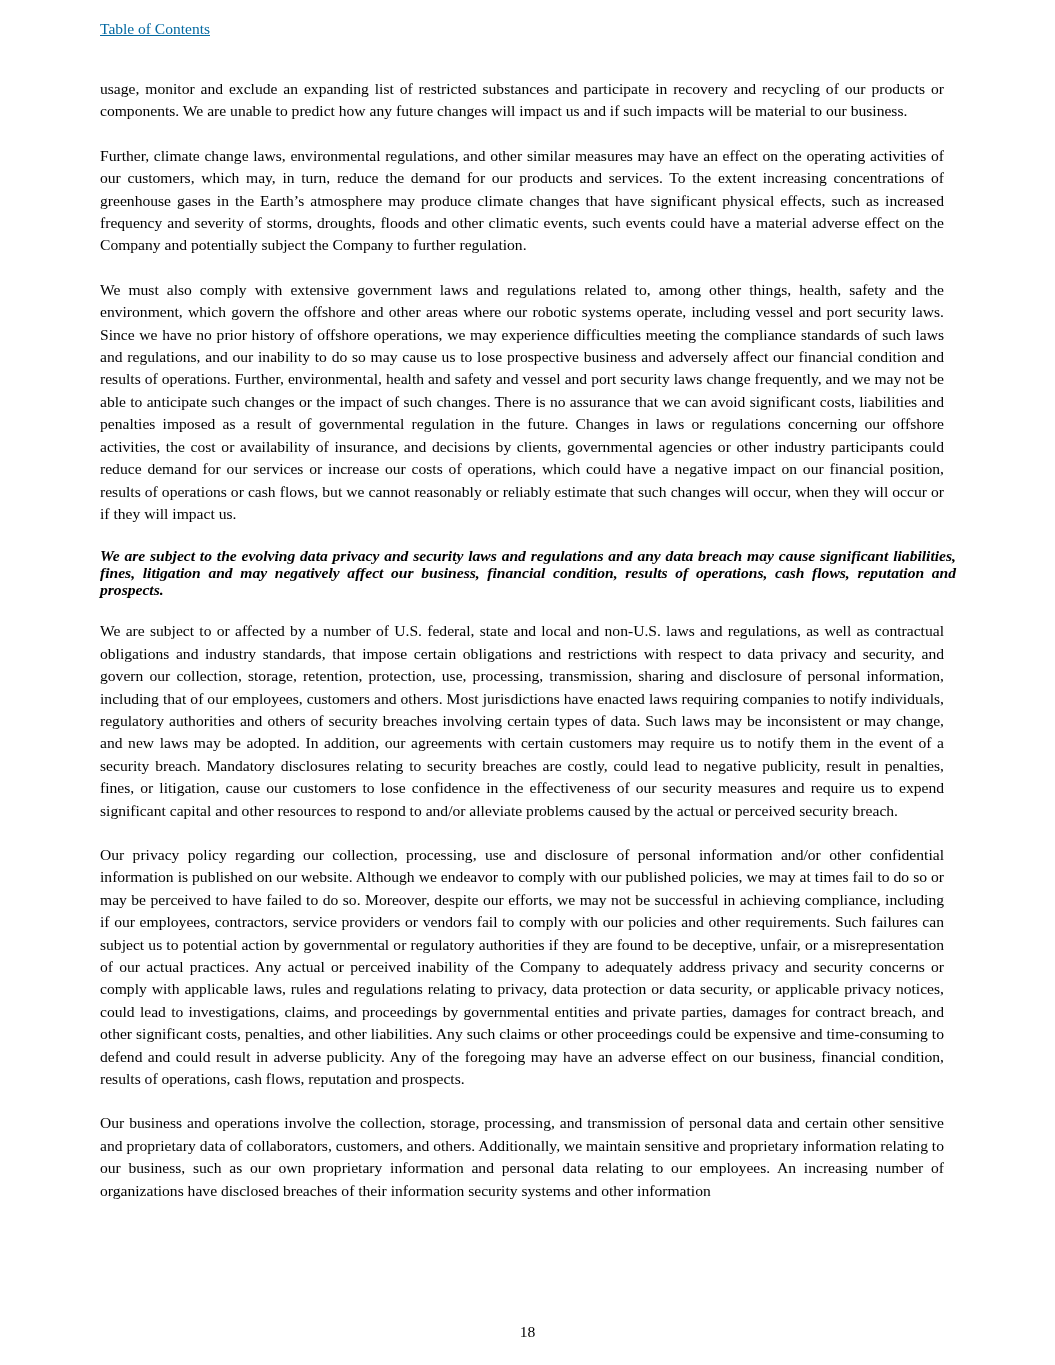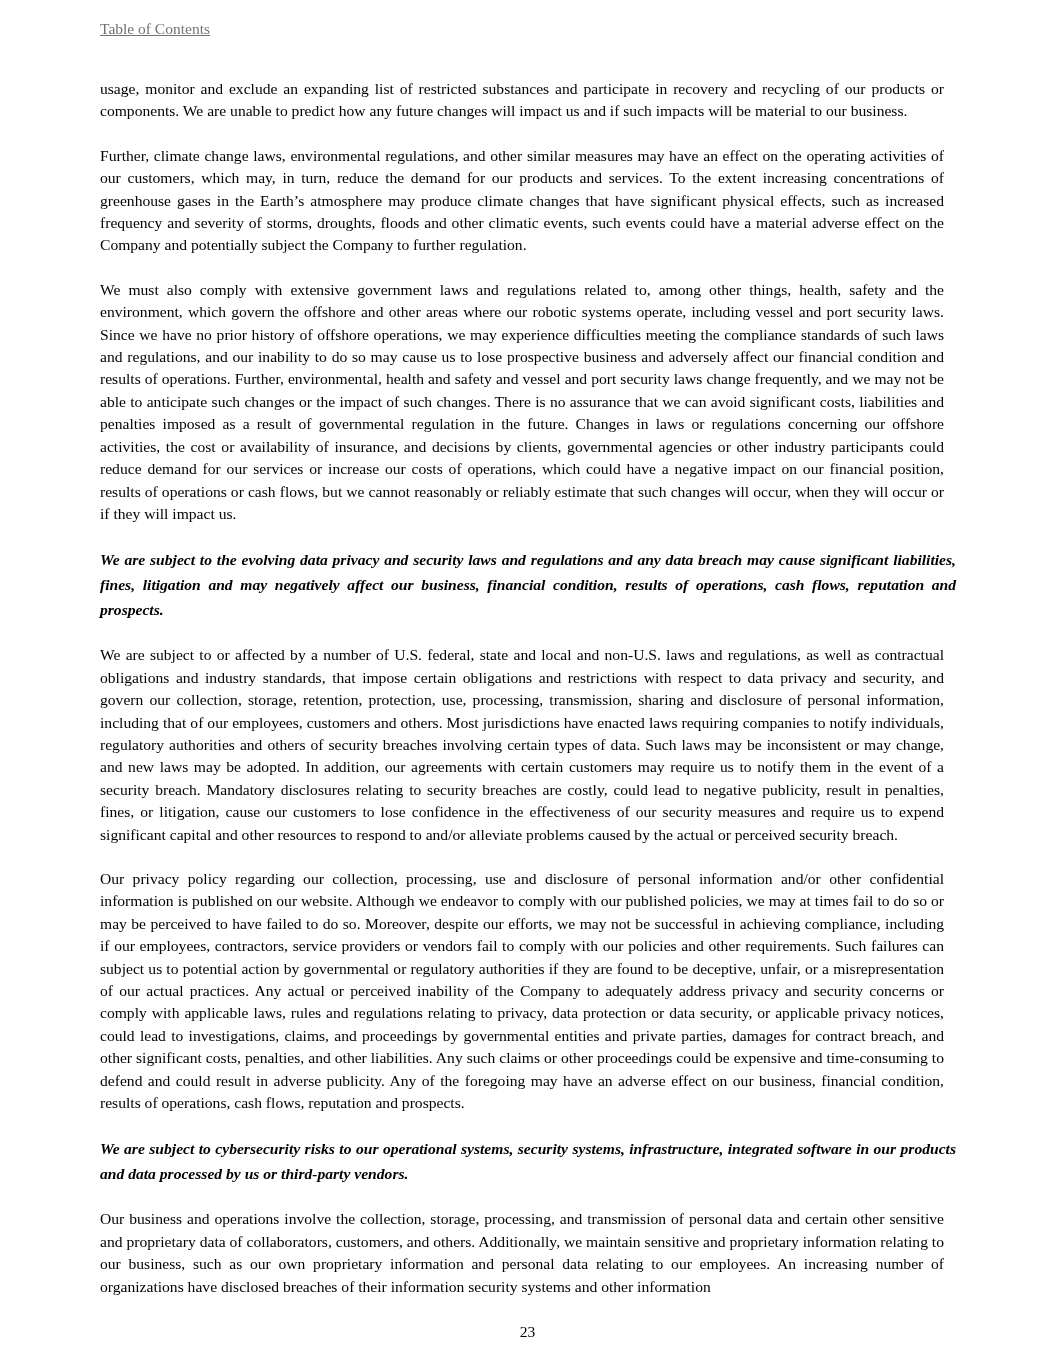--- a/index.html
+++ b/index.html
@@ -16,37 +16,37 @@
     overflow: hidden;
   }
   .page {
     box-sizing: border-box;
     width: 1055px;
     padding: 20px 99px 0 100px;
   }
   .toc-link {
     display: inline-block;
     font-size: 15.5px;
-    color: #737373;
+    color: #0369a1;
     text-decoration: underline;
     cursor: pointer;
     margin-bottom: 18px;
   }
   .body-text {
     margin-top: 22px;
   }
   .para {
     font-size: 15.6px;
     line-height: 22.4px;
     text-align: justify;
     margin: 0 12px 22px 0;
   }
   .risk-heading {
     font-size: 15.6px;
-    line-height: 25px;
+    line-height: 17px;
     text-align: justify;
     font-weight: bold;
     font-style: italic;
     margin: 0 0 22px 0;
   }
   .footer {
     position: absolute;
     bottom: 24px;
     left: 0;
     width: 1055px;
@@ -68,22 +68,21 @@
     <p class="para">Further, climate change laws, environmental regulations, and other similar measures may have an effect on the operating activities of our customers, which may, in turn, reduce the demand for our products and services. To the extent increasing concentrations of greenhouse gases in the Earth’s atmosphere may produce climate changes that have significant physical effects, such as increased frequency and severity of storms, droughts, floods and other climatic events, such events could have a material adverse effect on the Company and potentially subject the Company to further regulation.</p>
 
     <p class="para">We must also comply with extensive government laws and regulations related to, among other things, health, safety and the environment, which govern the offshore and other areas where our robotic systems operate, including vessel and port security laws. Since we have no prior history of offshore operations, we may experience difficulties meeting the compliance standards of such laws and regulations, and our inability to do so may cause us to lose prospective business and adversely affect our financial condition and results of operations. Further, environmental, health and safety and vessel and port security laws change frequently, and we may not be able to anticipate such changes or the impact of such changes. There is no assurance that we can avoid significant costs, liabilities and penalties imposed as a result of governmental regulation in the future. Changes in laws or regulations concerning our offshore activities, the cost or availability of insurance, and decisions by clients, governmental agencies or other industry participants could reduce demand for our services or increase our costs of operations, which could have a negative impact on our financial position, results of operations or cash flows, but we cannot reasonably or reliably estimate that such changes will occur, when they will occur or if they will impact us.</p>
 
     <p class="risk-heading">We are subject to the evolving data privacy and security laws and regulations and any data breach may cause significant liabilities, fines, litigation and may negatively affect our business, financial condition, results of operations, cash flows, reputation and prospects.</p>
 
     <p class="para">We are subject to or affected by a number of U.S. federal, state and local and non-U.S. laws and regulations, as well as contractual obligations and industry standards, that impose certain obligations and restrictions with respect to data privacy and security, and govern our collection, storage, retention, protection, use, processing, transmission, sharing and disclosure of personal information, including that of our employees, customers and others. Most jurisdictions have enacted laws requiring companies to notify individuals, regulatory authorities and others of security breaches involving certain types of data. Such laws may be inconsistent or may change, and new laws may be adopted. In addition, our agreements with certain customers may require us to notify them in the event of a security breach. Mandatory disclosures relating to security breaches are costly, could lead to negative publicity, result in penalties, fines, or litigation, cause our customers to lose confidence in the effectiveness of our security measures and require us to expend significant capital and other resources to respond to and/or alleviate problems caused by the actual or perceived security breach.</p>
 
     <p class="para">Our privacy policy regarding our collection, processing, use and disclosure of personal information and/or other confidential information is published on our website. Although we endeavor to comply with our published policies, we may at times fail to do so or may be perceived to have failed to do so. Moreover, despite our efforts, we may not be successful in achieving compliance, including if our employees, contractors, service providers or vendors fail to comply with our policies and other requirements. Such failures can subject us to potential action by governmental or regulatory authorities if they are found to be deceptive, unfair, or a misrepresentation of our actual practices. Any actual or perceived inability of the Company to adequately address privacy and security concerns or comply with applicable laws, rules and regulations relating to privacy, data protection or data security, or applicable privacy notices, could lead to investigations, claims, and proceedings by governmental entities and private parties, damages for contract breach, and other significant costs, penalties, and other liabilities. Any such claims or other proceedings could be expensive and time-consuming to defend and could result in adverse publicity. Any of the foregoing may have an adverse effect on our business, financial condition, results of operations, cash flows, reputation and prospects.</p>
 
-    <p class="risk-heading">We are subject to cybersecurity risks to our operational systems, security systems, infrastructure, integrated software in our products and data processed by us or third-party vendors.</p>
 
     <p class="para">Our business and operations involve the collection, storage, processing, and transmission of personal data and certain other sensitive and proprietary data of collaborators, customers, and others. Additionally, we maintain sensitive and proprietary information relating to our business, such as our own proprietary information and personal data relating to our employees. An increasing number of organizations have disclosed breaches of their information security systems and other information</p>
 
   </div>
 </div>
 
 <div class="footer">
-  <span>23</span>
+  <span>18</span>
 </div>
 
 </body></html>

